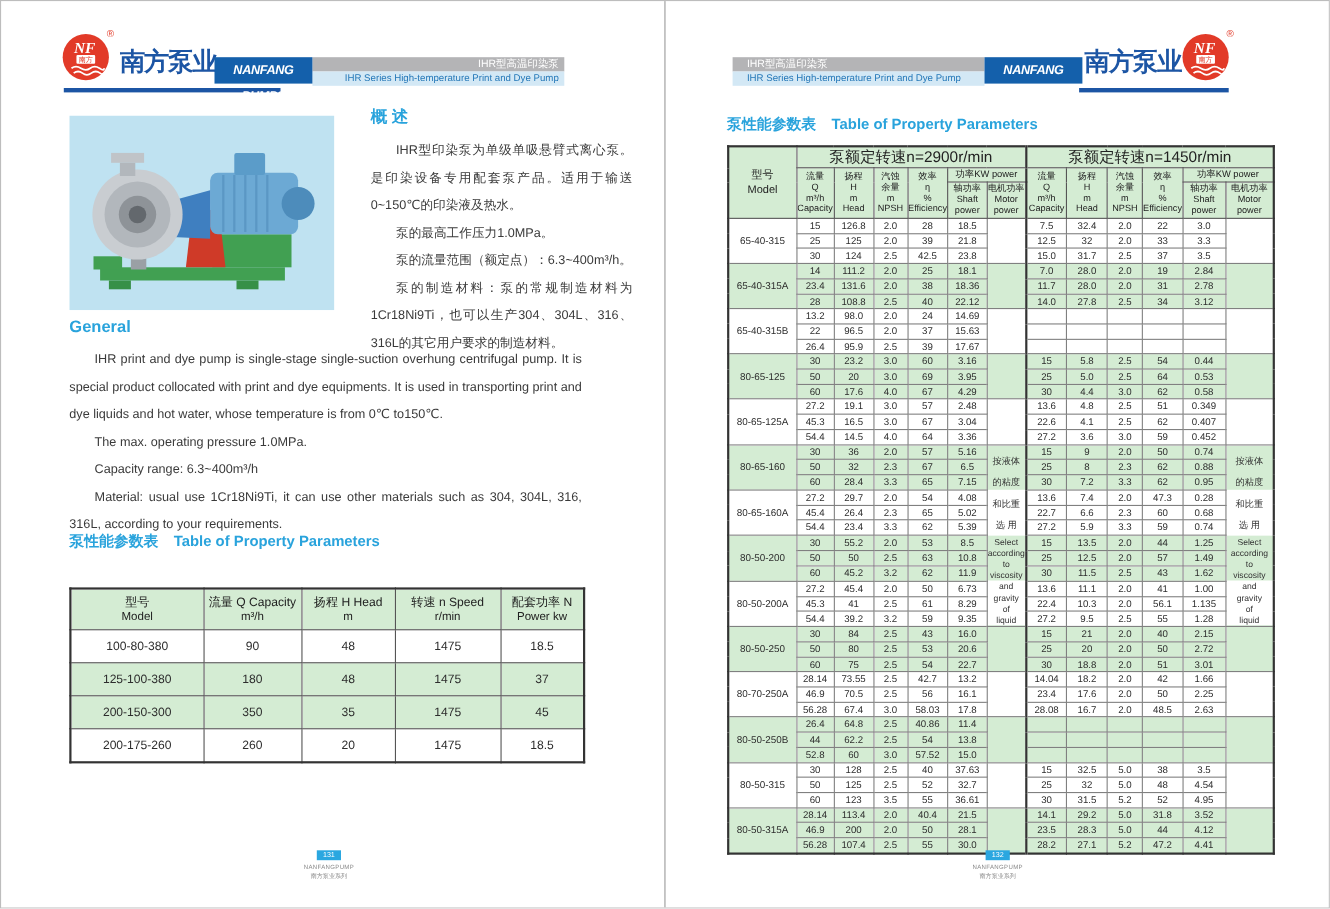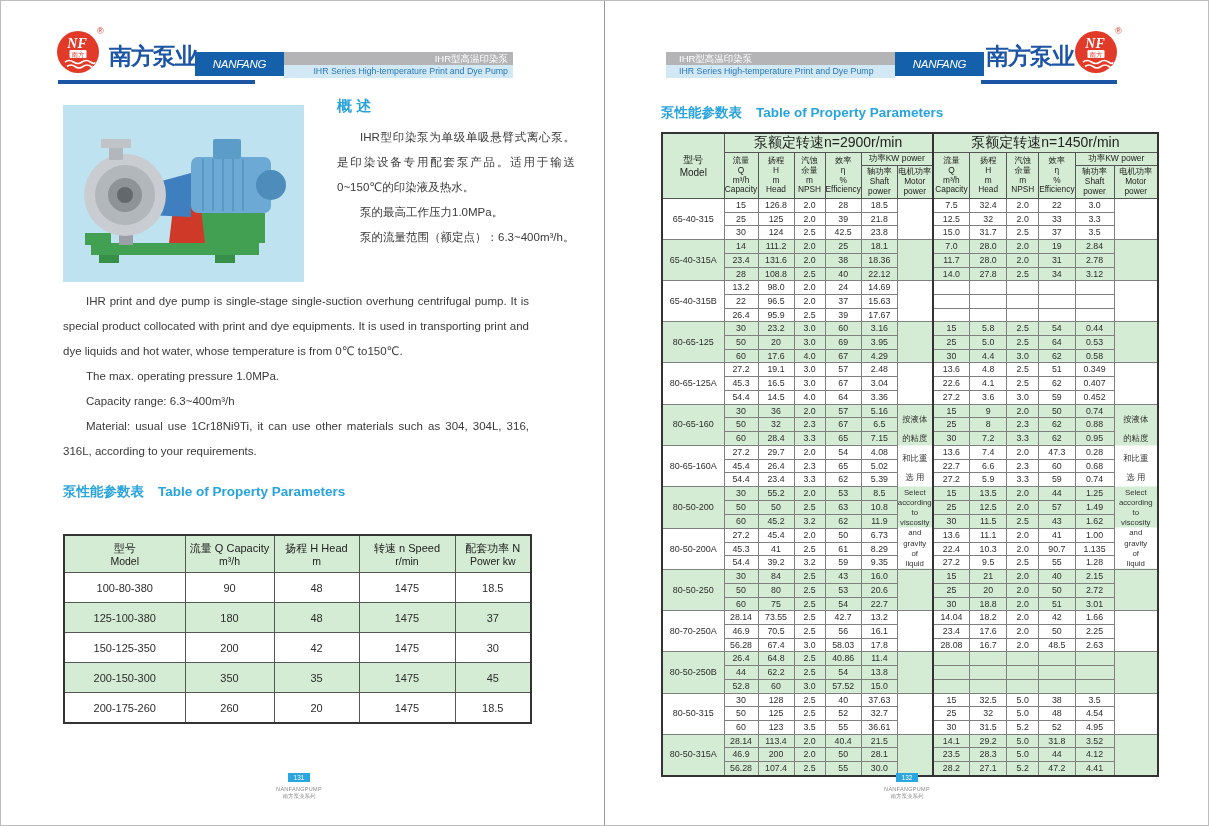--- a/index.html
+++ b/index.html
@@ -7,21 +7,21 @@
   .spread{position:relative;width:1207px;height:824px;background:#ffffff;border:1px solid #bdbdbd;overflow:hidden;}
   .center-line{position:absolute;left:603px;top:0;bottom:0;width:1px;background:#9a9a9a;}
   .page{position:absolute;top:0;height:824px;width:604px;}
   .page-left{left:0;}
   .page-right{left:605px;}
 
   
   .logo{position:absolute;}
   .brand-cn{position:absolute;font-size:23px;font-weight:bold;color:#1c55a4;letter-spacing:-1px;top:40px;white-space:nowrap;}
   .box-en{position:absolute;top:51px;width:89px;height:24px;background:#1460ab;color:#fff;
-          font-size:11.5px;font-weight:normal;font-style:italic;letter-spacing:-0.3px;
+          font-size:11.5px;font-weight:bold;font-style:italic;letter-spacing:-0.3px;
           line-height:24px;text-align:center;z-index:3;}
   .bar-gray{position:absolute;top:51px;width:229px;height:13px;background:#b4b4b6;color:#ffffff;
             font-size:9.5px;line-height:13px;box-sizing:border-box;z-index:1;}
   .bar-blue{position:absolute;top:64px;width:229px;height:13px;background:#d3e8f5;color:#2578b8;
             font-size:8.8px;line-height:13px;box-sizing:border-box;z-index:1;white-space:nowrap;}
   .t-right{text-align:right;padding-right:5px;}
   .t-left{text-align:left;padding-left:13px;}
   .underline{position:absolute;top:79px;height:4px;background:#1c55a4;}
 
   
@@ -131,23 +131,25 @@
         <rect x="38" y="34" width="30" height="9" fill="#c0c4c8"></rect>
         <rect x="46" y="43" width="14" height="12" fill="#b2b7bc"></rect>
       </svg>
     </div>
 
     <section class="overview">
       <h3>概 述</h3>
       <p>IHR型印染泵为单级单吸悬臂式离心泵。是印染设备专用配套泵产品。适用于输送0~150℃的印染液及热水。</p>
       <p>泵的最高工作压力1.0MPa。</p>
       <p>泵的流量范围（额定点）：6.3~400m³/h。</p>
+      <p>泵的制造材料：泵的常规制造材料为1Cr18Ni9Ti，也可以生产304、304L、316、316L的其它用户要求的制造材料。</p>
     </section>
 
     <section class="general">
+      <h3>General</h3>
       <p>IHR print and dye pump is single-stage single-suction overhung centrifugal pump. It is special product collocated with print and dye equipments. It is used in transporting print and dye liquids and hot water, whose temperature is from 0℃ to150℃.</p>
       <p>The max. operating pressure 1.0MPa.</p>
       <p>Capacity range: 6.3~400m³/h</p>
       <p>Material: usual use 1Cr18Ni9Ti, it can use other materials such as 304, 304L, 316, 316L, according to your requirements.</p>
     </section>
 
     <div class="tbl-title tt-left">
       <span>泵性能参数表</span><span class="en">Table of Property Parameters</span>
     </div>
 
@@ -190,27 +192,20 @@
             <td>48</td>
             <td>1475</td>
             <td>18.5</td>
           </tr>
           <tr class="shade">
             <td>125-100-380</td>
             <td>180</td>
             <td>48</td>
             <td>1475</td>
             <td>37</td>
-          </tr>
-          <tr>
-            <td>150-125-350</td>
-            <td>200</td>
-            <td>42</td>
-            <td>1475</td>
-            <td>30</td>
           </tr>
           <tr class="shade">
             <td>200-150-300</td>
             <td>350</td>
             <td>35</td>
             <td>1475</td>
             <td>45</td>
           </tr>
           <tr>
             <td>200-175-260</td>
@@ -714,21 +709,21 @@
           </tr>
           <tr>
             <td>45.3</td>
             <td>41</td>
             <td>2.5</td>
             <td>61</td>
             <td>8.29</td>
             <td class="div-l">22.4</td>
             <td>10.3</td>
             <td>2.0</td>
-            <td>90.7</td>
+            <td>56.1</td>
             <td>1.135</td>
           </tr>
           <tr>
             <td>54.4</td>
             <td>39.2</td>
             <td>3.2</td>
             <td>59</td>
             <td>9.35</td>
             <td class="div-l">27.2</td>
             <td>9.5</td>

